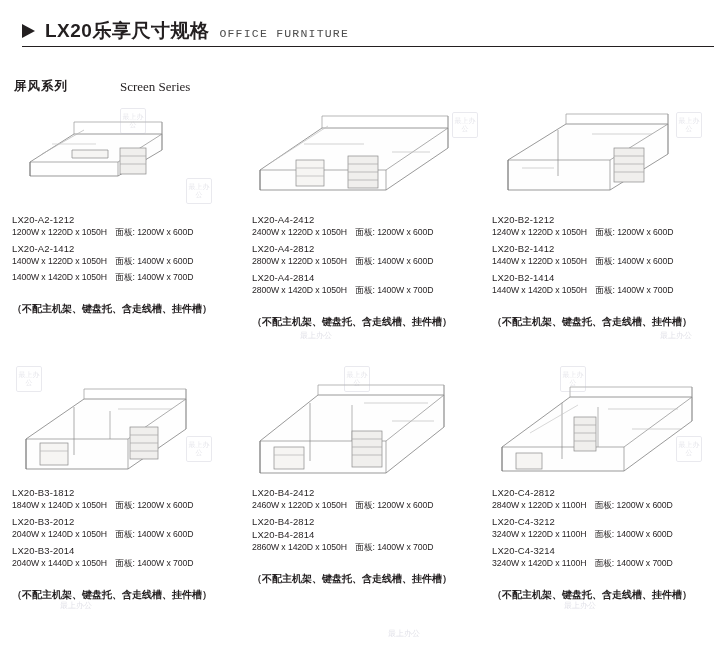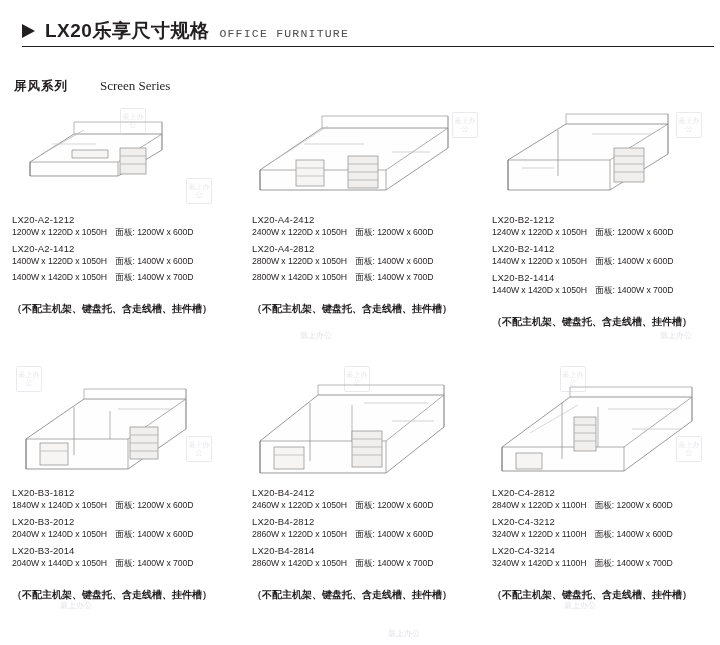--- a/index.html
+++ b/index.html
@@ -65,21 +65,22 @@
     height: 1px;
     background: #231f20;
   }
 
   
   .series-row {
     position: absolute;
     left: 14px;
     top: 78px;
     display: flex;
-    align-items: flex-start;
+    align-items: center;
+    gap: 20px;
   }
   .series-cn {
     font-size: 12.5px;
     font-weight: bold;
     color: #231f20;
     letter-spacing: 1px;
   }
   .series-en {
     font-size: 13px;
     color: #231f20;
@@ -255,20 +256,21 @@
             <span>2400W x 1220D x 1050H</span>
             <span class="panel-label">面板:</span>
             <span>1200W x 600D</span>
           </p>
           <p class="model">LX20-A4-2812</p>
           <p class="dimline">
             <span>2800W x 1220D x 1050H</span>
             <span class="panel-label">面板:</span>
             <span>1400W x 600D</span>
           </p>
+          <p class="model">LX20-A4-2814</p>
           <p class="dimline">
             <span>2800W x 1420D x 1050H</span>
             <span class="panel-label">面板:</span>
             <span>1400W x 700D</span>
           </p>
           <p class="note">（不配主机架、键盘托、含走线槽、挂件槽）</p>
         </div>
       </div>
 
       <div class="cell">
@@ -380,25 +382,20 @@
           </svg>
         </div>
         <div class="specs">
           <p class="model">LX20-B4-2412</p>
           <p class="dimline">
             <span>2460W x 1220D x 1050H</span>
             <span class="panel-label">面板:</span>
             <span>1200W x 600D</span>
           </p>
           <p class="model">LX20-B4-2812</p>
-          <p class="dimline">
-            <span>2860W x 1220D x 1050H</span>
-            <span class="panel-label">面板:</span>
-            <span>1400W x 600D</span>
-          </p>
           <p class="model">LX20-B4-2814</p>
           <p class="dimline">
             <span>2860W x 1420D x 1050H</span>
             <span class="panel-label">面板:</span>
             <span>1400W x 700D</span>
           </p>
           <p class="note">（不配主机架、键盘托、含走线槽、挂件槽）</p>
         </div>
       </div>
 

